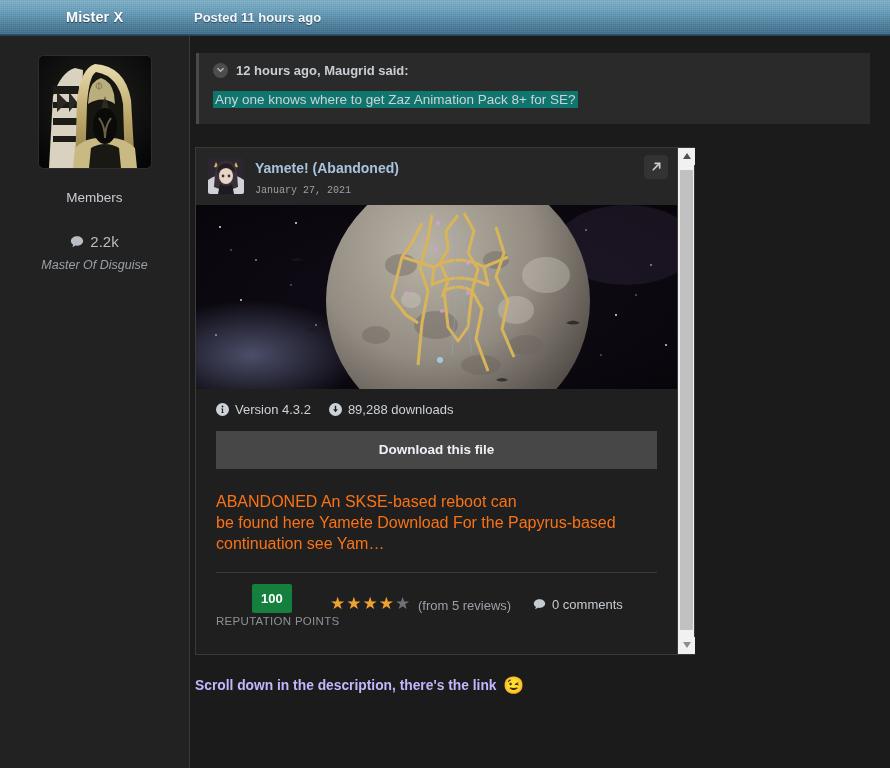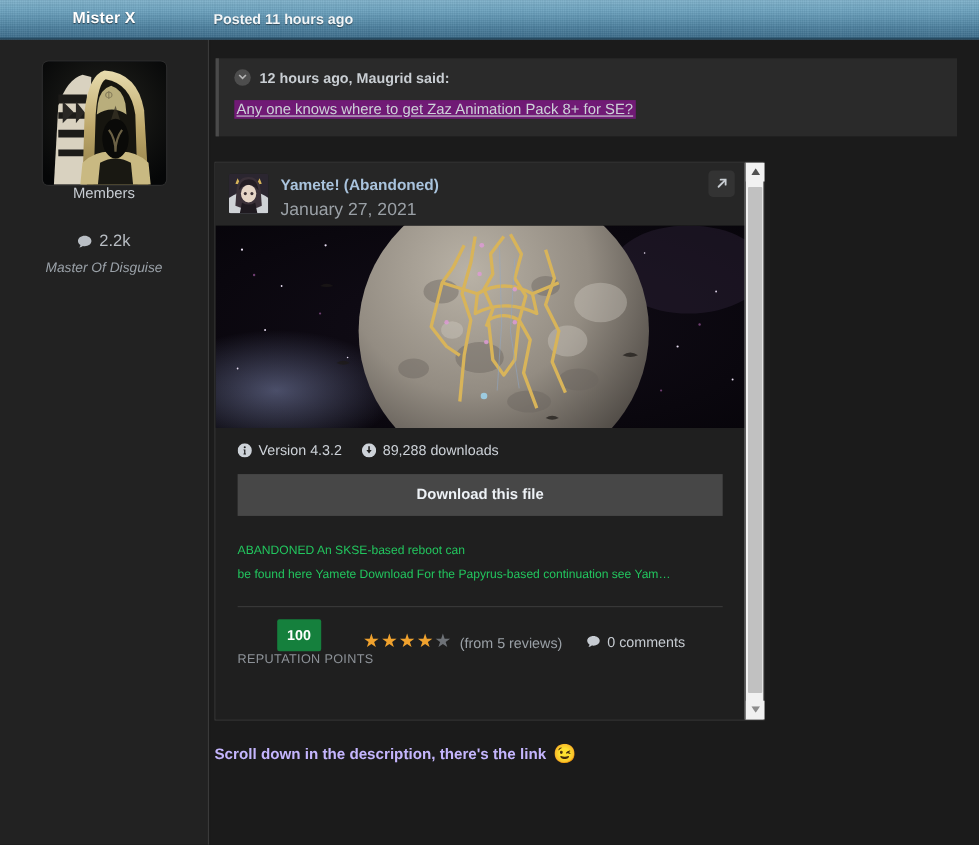--- a/index.html
+++ b/index.html
@@ -47,21 +47,21 @@
   }
   .avatar {
     width: 112px; height: 112px; margin: 20px auto 0;
     border-radius: 5px; overflow: hidden;
     box-shadow: 0 0 0 1px #2d2d2d;
     position: relative;
     background: #07090c;
   }
   .avatar svg { display: block; width: 112px; height: 112px; }
   .member-group {
-    font-size: 13.5px; color: #c8cdd3; font-weight: 400;
+    margin-top: 22px; font-size: 13.5px; color: #c8cdd3; font-weight: 400;
   }
   .stat-row {
     margin-top: 28px; font-size: 15px; color: #b9bec4;
     display: flex; align-items: center; justify-content: center; gap: 6px;
   }
   .stat-row svg { fill: #b9bec4; }
   .user-title {
     margin-top: 8px; font-size: 12.5px; color: #9aa1a8;
     font-style: italic;
   }
@@ -89,21 +89,21 @@
   .chevron-circle {
     width: 15px; height: 15px; border-radius: 50%;
     background: #4d4d4d; display: inline-flex;
     align-items: center; justify-content: center; flex: none;
   }
   .chevron-circle svg { fill: #b5b5b5; }
   .quote-body {
     font-size: 13.5px; line-height: 19.5px; color: #cdd2d8;
   }
   .quote-body span {
-    background: #701a75; padding: 1px 2px; text-decoration: underline;
+    background: #0f766e; padding: 1px 2px;
   }
 
   
   .embed-wrap {
     margin: 23px 0 0 4px;
     width: 500px; position: relative;
     border: 1px solid #3a3a3a;
     background: #1f1f1f;
     height: 508px;
     display: flex;
@@ -122,21 +122,21 @@
   .embed-avatar {
     width: 36px; height: 36px; flex: none; overflow: hidden; border-radius: 2px;
     background: #25222a;
   }
   .embed-avatar svg { display: block; width: 36px; height: 36px; }
   .embed-titles { padding-top: 1px; }
   .embed-title {
     font-size: 14px; font-weight: bold; color: #a9c3dd; line-height: 18px;
   }
   .embed-date {
-    font-size: 16px; color: #9aa0a6; margin-top: 6px; line-height: 15px;
+    font-size: 10px; color: #9aa0a6; margin-top: 6px; line-height: 15px; font-family: Liberation Mono, monospace;
   }
   .external-link {
     position: absolute; right: 9px; top: 7px;
     width: 24px; height: 24px; border-radius: 4px;
     background: #333333;
     display: flex; align-items: center; justify-content: center;
   }
   .external-link svg { stroke: #c9ced3; }
 
   .embed-image {
@@ -156,21 +156,21 @@
     height: 38px; line-height: 38px; text-align: center;
     background: #474747; color: #eef2f6;
     font-size: 13.5px; font-weight: bold;
     border: none; width: calc(100% - 40px);
     font-family: "Liberation Sans", sans-serif;
     cursor: pointer;
   }
 
   .embed-desc {
     padding: 22px 24px 0 20px;
-    font-size: 11px; line-height: 21px; color: #22c55e;
+    font-size: 16px; line-height: 21px; color: #f97316;
   }
   .hr {
     margin: 18px 20px 0 20px; height: 1px; background: #3a3a3a;
   }
 
   .embed-footer {
     position: relative; padding: 11px 20px 0 20px; height: 80px;
   }
   .rep-badge {
     position: absolute; left: 56px; top: 11px;

